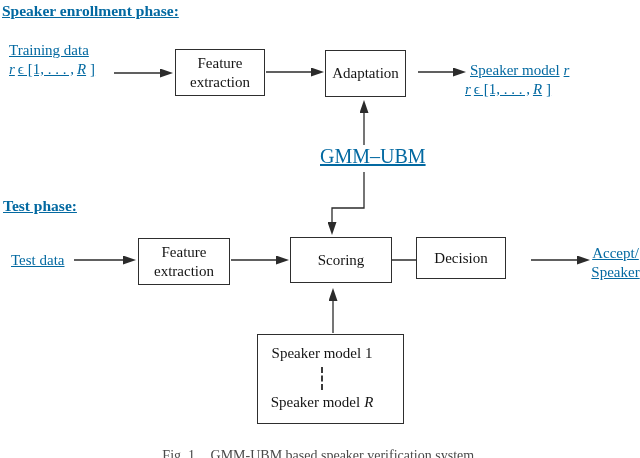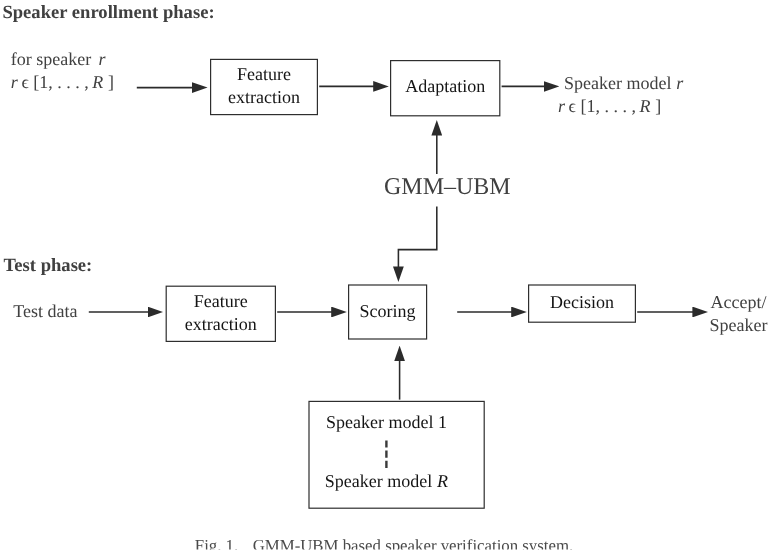--- a/index.html
+++ b/index.html
@@ -4,21 +4,21 @@
 <style>
   html,body{margin:0;padding:0;}
   body{
     width:640px;height:458px;overflow:hidden;position:relative;
     background:#ffffff;
     font-family:"Liberation Serif","DejaVu Serif",serif;
     color:#161616;
   }
   .layer{position:absolute;left:0;top:0;width:640px;height:458px;}
   svg.connectors{z-index:1;}
-  .lbl{position:absolute;z-index:2;font-size:15px;line-height:19px;color:#404040;white-space:nowrap;}
+  .lbl{position:absolute;z-index:2;font-size:15px;line-height:19px;color:#0369a1;white-space:nowrap;text-decoration:underline;}
   .heading{font-weight:bold;font-size:15.5px;}
   .box{
     position:absolute;z-index:2;background:#ffffff;
     border:1.4px solid #2e2e2e;
     display:flex;flex-direction:column;align-items:center;justify-content:center;
     text-align:center;font-size:15px;line-height:19px;color:#141414;
     box-sizing:border-box;
   }
   .var{font-style:italic;}
   .gap-l{margin-left:6px;}
@@ -53,62 +53,60 @@
     <path d="M231,260 H278" marker-end="url(#arr)"></path>
     <path d="M381,260 H428" marker-end="url(#arr)"></path>
     <path d="M531,260 H579" marker-end="url(#arr)"></path>
     <path d="M333,333 V299" marker-end="url(#arr)"></path>
   </g>
 </svg>
 
 <div class="lbl heading" style="left:2px;top:1px">Speaker enrollment phase:</div>
 
 <div class="lbl" style="left:9px;top:41px">
-  <div>
-    <span>for speaker</span><span class="var gap-l">r</span>
-  </div>
+  <div>Training data</div>
   <div class="mem">
     <span class="var">r</span><span>ϵ [1, . . . ,</span><span class="var">R</span><span class="close">]</span>
   </div>
 </div>
 
 <div class="box" style="left:175px;top:49px;width:90px;height:47px">
   <span>Feature</span>
   <span>extraction</span>
 </div>
 
-<div class="box" style="left:325px;top:50px;width:92px;height:47px">
+<div class="box" style="left:325px;top:50px;width:81px;height:47px">
   <span>Adaptation</span>
 </div>
 
 <div class="lbl" style="left:470px;top:61px">
   <div>
     <span>Speaker model</span><span class="var gap-s">r</span>
   </div>
   <div class="mem" style="margin-left:-5px">
     <span class="var">r</span><span>ϵ [1, . . . ,</span><span class="var">R</span><span class="close">]</span>
   </div>
 </div>
 
 <div class="lbl gmm-label" style="left:320px;top:147px;width:90px">GMM–UBM</div>
 
-<div class="lbl heading" style="left:3px;top:212px">Test phase:</div>
+<div class="lbl heading" style="left:3px;top:196px">Test phase:</div>
 
 <div class="lbl" style="left:11px;top:251px">Test data</div>
 
 <div class="box" style="left:138px;top:238px;width:92px;height:47px">
   <span>Feature</span>
   <span>extraction</span>
 </div>
 
-<div class="box" style="left:290px;top:237px;width:66px;height:46px">
+<div class="box" style="left:290px;top:237px;width:102px;height:46px">
   <span>Scoring</span>
 </div>
 
-<div class="box" style="left:440px;top:237px;width:90px;height:32px">
+<div class="box" style="left:416px;top:237px;width:90px;height:42px">
   <span>Decision</span>
 </div>
 
 <div class="lbl" style="left:591px;top:244px;width:49px;text-align:center">
   <div>Accept/</div>
   <div>Speaker</div>
 </div>
 
 <div class="box models-box" style="left:257px;top:334px;width:147px;height:90px">
   <span>Speaker model 1</span>

